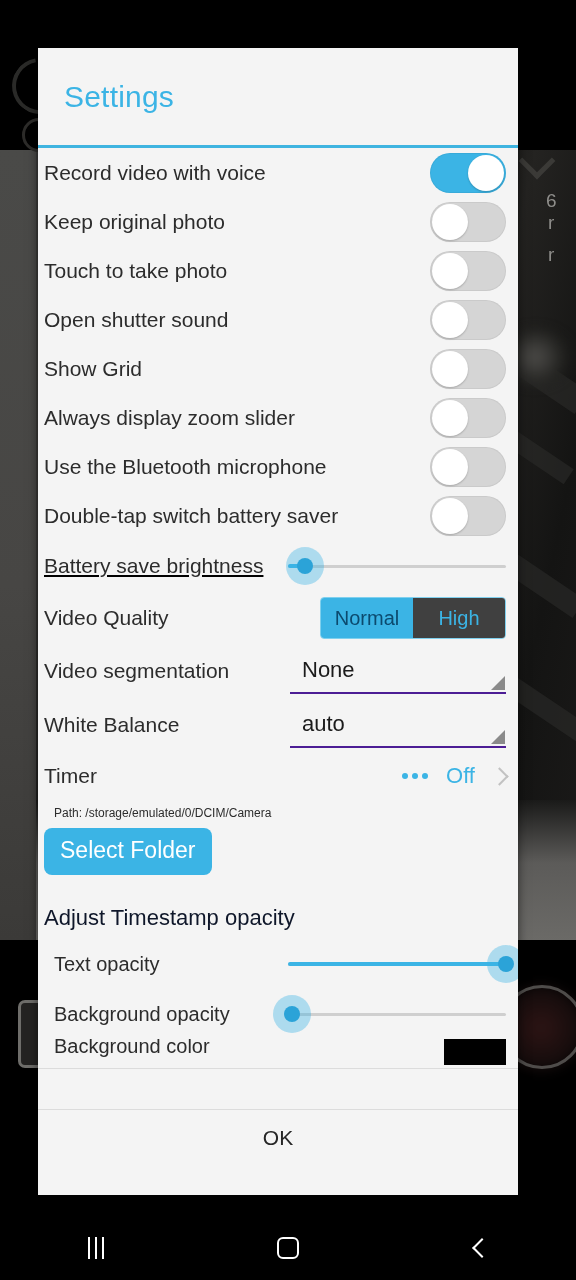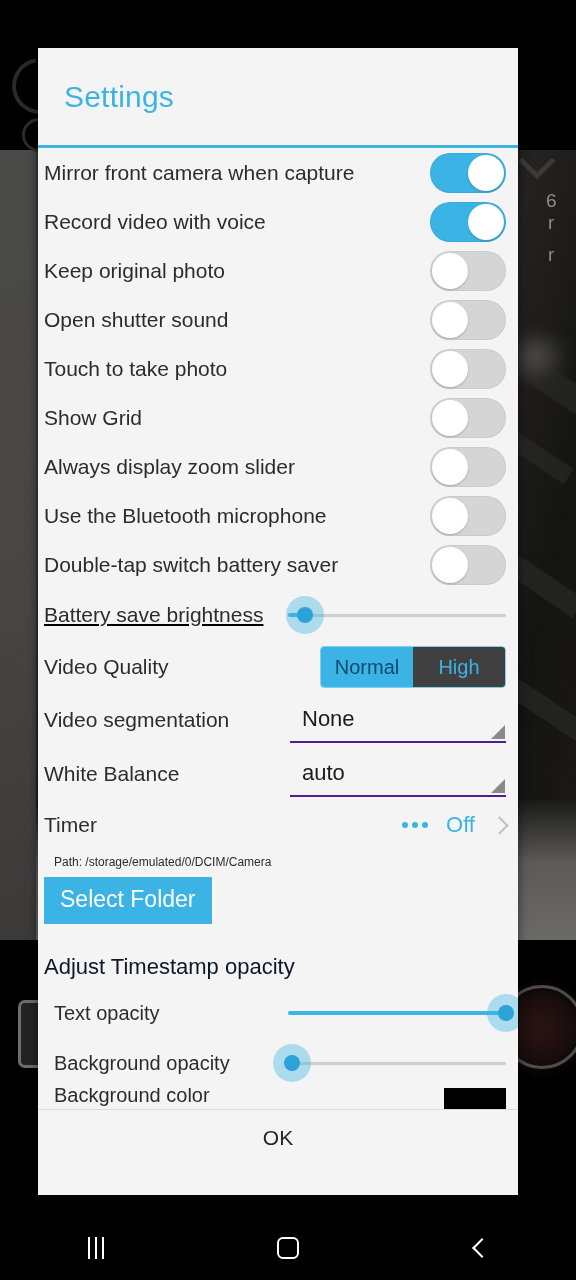--- a/index.html
+++ b/index.html
@@ -204,21 +204,21 @@
     transform: rotate(45deg);
   }
 
   .path-text {
     font-size: 12px; color: #2c2c2c; padding: 6px 16px 4px 16px;
   }
   .folder-btn {
     margin: 4px 0 0 6px;
     background: #3bb4e5; color: #fff; border: none;
     font-size: 23px; font-family: "Liberation Sans", sans-serif;
-    padding: 9px 16px 11px 16px; border-radius: 1px; cursor: pointer;
+    padding: 9px 16px 11px 16px; border-radius: 8px; cursor: pointer;
   }
   .section-head {
     font-size: 22px; color: #0f172a; padding: 30px 0 8px 6px;
   }
   .color-swatch {
     width: 62px; height: 26px; background: #000000; flex: 0 0 62px;
   }
   .row.clipped {
     min-height: 30px; overflow: hidden; align-items: flex-start;
     border-bottom: 1px solid #dcdcdc;
@@ -272,50 +272,44 @@
 
   <div class="dialog">
 
     <div class="dlg-header">
       <span class="dlg-title">Settings</span>
     </div>
 
     <div class="dlg-body">
 
       
-      <div class="row">
-        <span class="row-label">Mirror front camera when capture</span>
-        <div class="toggle on">
-            <span class="knob"></span>
-          </div>
-      </div>
 
       <div class="row">
         <span class="row-label">Record video with voice</span>
         <div class="toggle on">
             <span class="knob"></span>
           </div>
       </div>
 
       <div class="row">
         <span class="row-label">Keep original photo</span>
         <div class="toggle">
             <span class="knob"></span>
           </div>
       </div>
 
       <div class="row">
+        <span class="row-label">Touch to take photo</span>
+        <div class="toggle">
+            <span class="knob"></span>
+          </div>
+      </div>
+
+      <div class="row">
         <span class="row-label">Open shutter sound</span>
-        <div class="toggle">
-            <span class="knob"></span>
-          </div>
-      </div>
-
-      <div class="row">
-        <span class="row-label">Touch to take photo</span>
         <div class="toggle">
             <span class="knob"></span>
           </div>
       </div>
 
       <div class="row">
         <span class="row-label">Show Grid</span>
         <div class="toggle">
             <span class="knob"></span>
           </div>

